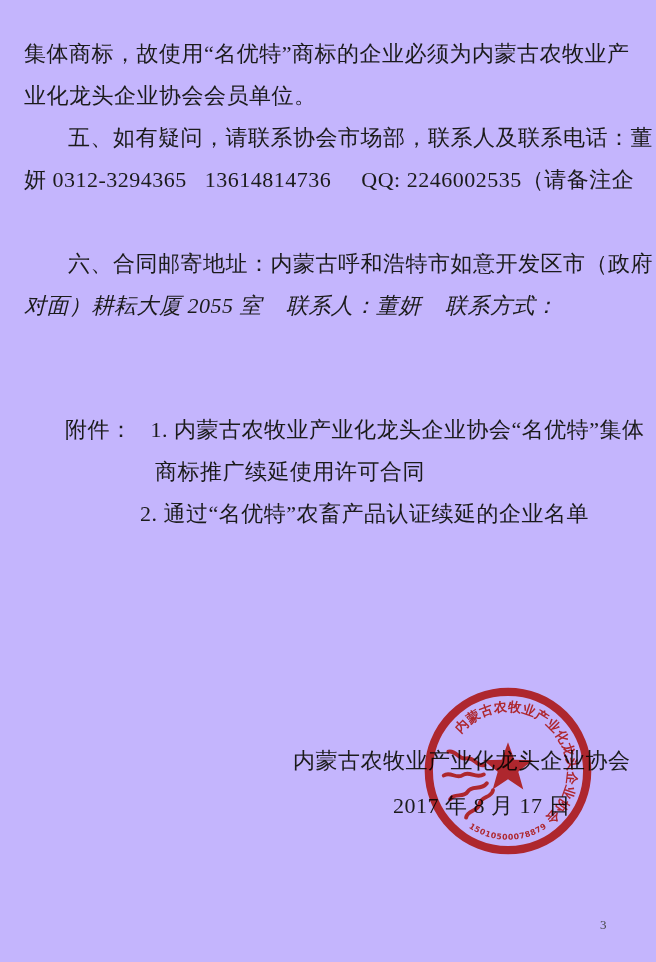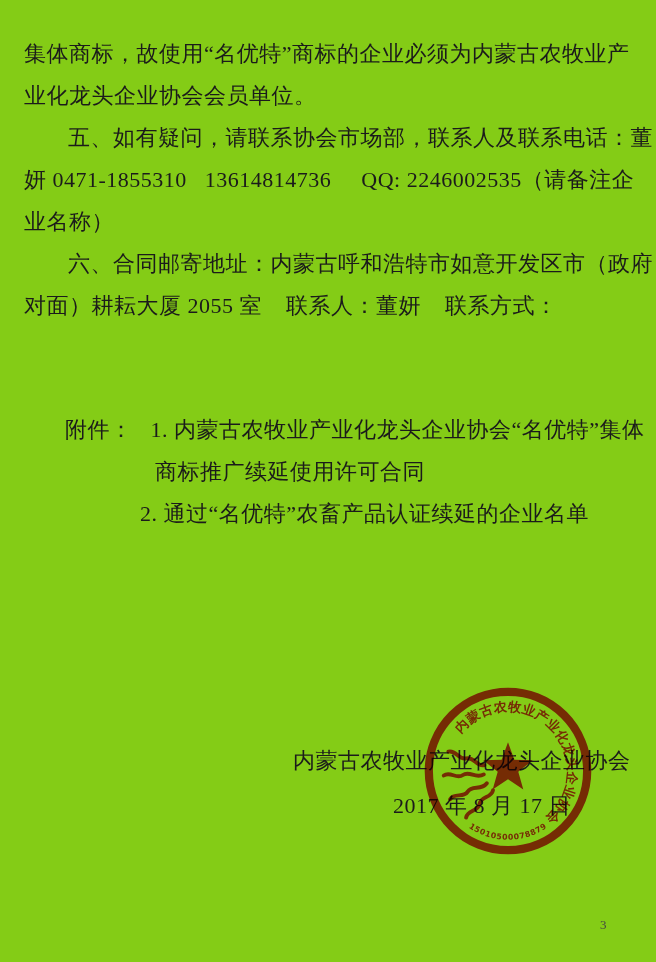--- a/index.html
+++ b/index.html
@@ -1,37 +1,37 @@
 <!DOCTYPE html>
 <html><head>
 <meta charset="utf-8">
 <style>
   html,body { margin:0; padding:0; background:#ffffff; }
   .page {
     position:relative;
     width:656px; height:962px;
-    background:#84cc16;
+    background:#c4b5fd;
     overflow:hidden;
     font-family:"Liberation Serif","DejaVu Serif",serif;
     color:#1b1b1b;
   }
   .bodyline {
     position:absolute;
     left:24px; width:614px;
     font-size:22px; line-height:30px;
     letter-spacing:0.5px;
     white-space:pre-wrap;
   }
   .l1  { top:39px; }
   .l2  { top:81px; }
   .l3  { top:123px; padding-left:44px; }
   .l4  { top:165px; }
   .l5  { top:207px; }
   .l6  { top:249px; padding-left:44px; }
-  .l7  { top:291px; }
+  .l7  { top:291px;font-style:italic; }
   .l8  { top:333px; }
   .l9  { top:415px; padding-left:41px; }
   .l10 { top:457px; padding-left:131px; }
   .l11 { top:499px; padding-left:116px; }
 
   .sig-org  { position:absolute; left:293px; top:746px; font-size:22px; letter-spacing:0.5px; white-space:pre; }
   .sig-date { position:absolute; left:385px; top:791px; font-size:22px; letter-spacing:0.5px; white-space:pre;margin-left:8px; }
 
   .seal {
     position:absolute;
@@ -56,22 +56,21 @@
   }
 </style>
 </head>
 <body>
 
 <div class="page">
 
   <div class="bodyline l1">集体商标，故使用“名优特”商标的企业必须为内蒙古农牧业产</div>
   <div class="bodyline l2">业化龙头企业协会会员单位。</div>
   <div class="bodyline l3">五、如有疑问，请联系协会市场部，联系人及联系电话：董</div>
-  <div class="bodyline l4">妍 0471-1855310   13614814736     QQ: 2246002535（请备注企</div>
-  <div class="bodyline l5">业名称）</div>
+  <div class="bodyline l4">妍 0312-3294365   13614814736     QQ: 2246002535（请备注企</div>
   <div class="bodyline l6">六、合同邮寄地址：内蒙古呼和浩特市如意开发区市（政府</div>
   <div class="bodyline l7">对面）耕耘大厦 2055 室    联系人：董妍    联系方式：</div>
   <div class="bodyline l9">附件：   1. 内蒙古农牧业产业化龙头企业协会“名优特”集体</div>
   <div class="bodyline l10">商标推广续延使用许可合同</div>
   <div class="bodyline l11">2. 通过“名优特”农畜产品认证续延的企业名单</div>
 
   <div class="sig-org">内蒙古农牧业产业化龙头企业协会</div>
   <div class="sig-date">2017 年 8 月 17 日</div>
 
   <svg class="seal" viewBox="0 0 200 200" aria-hidden="true">

